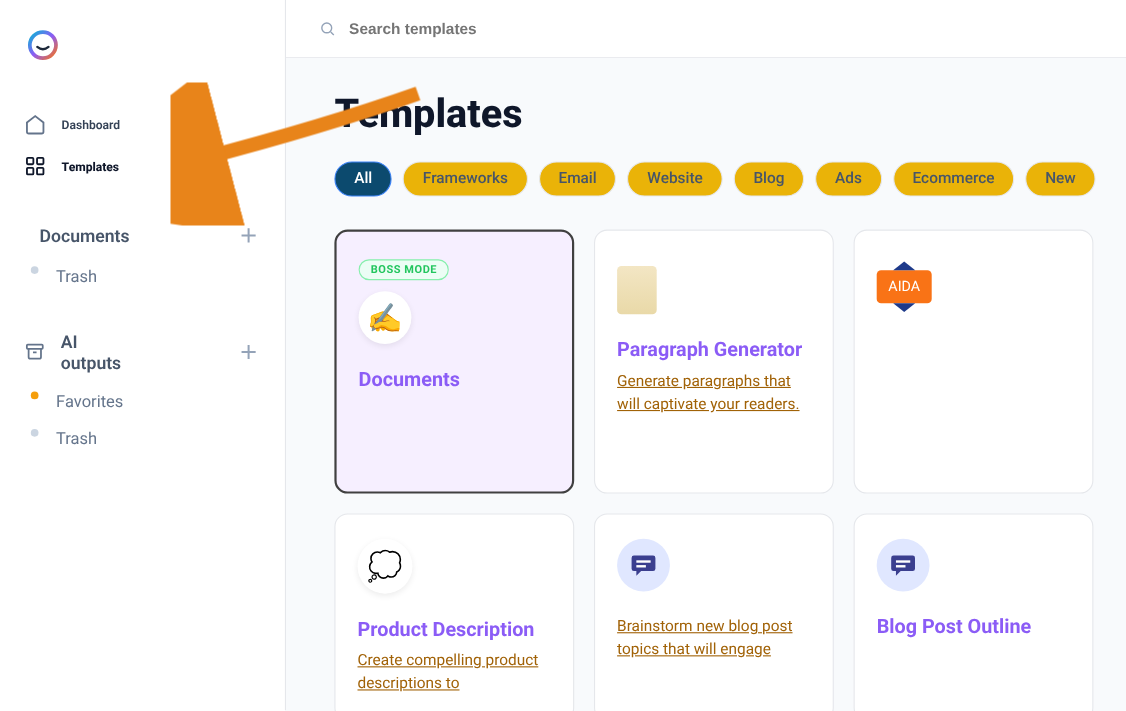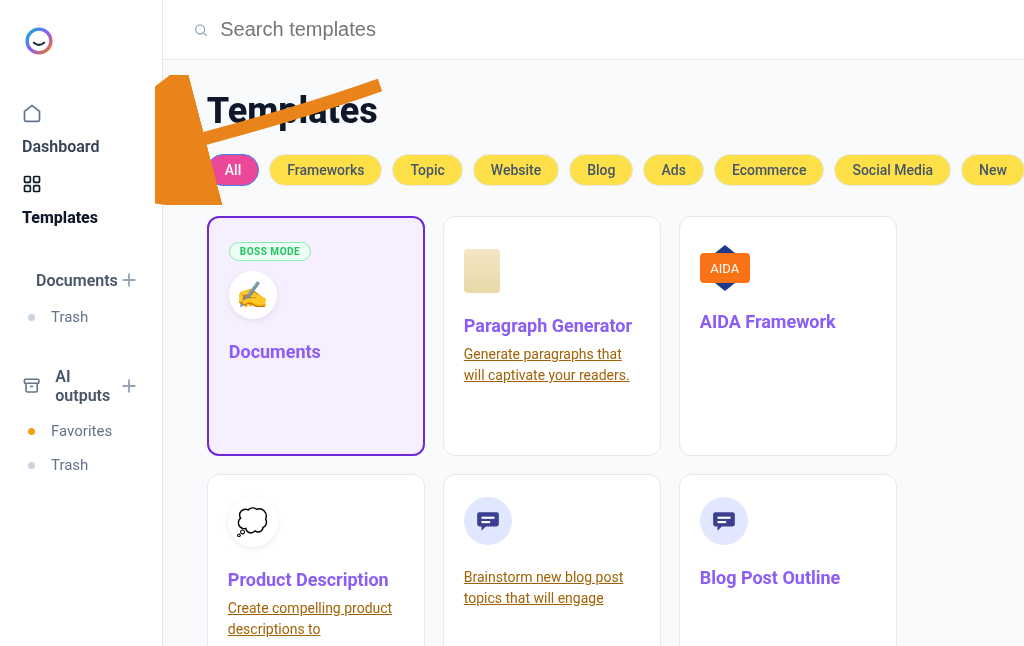--- a/index.html
+++ b/index.html
@@ -21,54 +21,54 @@
       flex-direction: column;
     }
     .logo {
       width: 34px;
       height: 34px;
       margin-bottom: 36px;
       margin-left: 4px;
     }
     .nav-item {
       display: flex;
+      align-items: center;
       gap: 14px;
       padding: 9px 4px;
-      font-size: 16px;
+      font-size: 11px;
       font-weight: 600;
       color: #334155;
       cursor: pointer;
-      flex-direction: column;
     }
     .nav-item.active { font-weight: 800; color: #0f172a; }
     .nav-item .icon { width: 20px; height: 20px; flex-shrink: 0; }
     .section {
       display: flex;
       align-items: center;
       justify-content: space-between;
       padding: 9px 4px;
       margin-top: 24px;
     }
     .section .label-wrap { display: flex; align-items: center; gap: 14px; font-size: 16px; font-weight: 600; color: #475569; }
     .section .add { width: 22px; height: 22px; cursor: pointer; color: #94a3b8; }
-    .sub-item { display: flex; align-items: center; gap: 12px; padding: 8px 4px 8px 4px; font-size: 15px; color: #64748b; cursor: pointer; }
+    .sub-item { display: flex; align-items: flex-start; gap: 12px; padding: 8px 4px 8px 4px; font-size: 15px; color: #64748b; cursor: pointer; }
     .dot { width: 7px; height: 7px; border-radius: 50%; background: #cbd5e1; flex-shrink: 0; margin-left: 6px; margin-right: 4px; }
     .dot.fav { background: #f59e0b; }
     .main { flex: 1; display: flex; flex-direction: column; }
     .search-row { display: flex; align-items: center; gap: 12px; padding: 18px 30px; border-bottom: 1px solid #e5e7eb; }
     .search-row .si { width: 16px; height: 16px; color: #94a3b8; }
-    .search-row input { border: none; outline: none; font-size: 20px; color: #64748b; background: transparent; width: 100%; }
+    .search-row input { border: none; outline: none; font-size: 14px; color: #64748b; background: transparent; width: 100%; font-weight: bold; }
     .content { flex: 1; background: #f8fafc; overflow: auto; padding: 30px 0 30px 44px; position: relative; }
     h1 { font-size: 36px; font-weight: 800; color: #0f172a; margin-bottom: 22px; }
     .pills { display: flex; gap: 10px; margin-bottom: 30px; }
-    .pill { background: #fde047; border: 1px solid #e5e7eb; border-radius: 999px; padding: 7px 17px; font-size: 14px; color: #475569; font-weight: 500; cursor: pointer; white-space: nowrap; }
-    .pill.active { background: #ec4899; color: #fff; border-color: #3b82f6; }
+    .pill { background: #eab308; border: 1px solid #e5e7eb; border-radius: 999px; padding: 7px 17px; font-size: 14px; color: #475569; font-weight: 500; cursor: pointer; white-space: nowrap; }
+    .pill.active { background: #0c4a6e; color: #fff; border-color: #3b82f6; }
     .grid { display: flex; flex-wrap: wrap; gap: 18px; }
     .card { width: 218px; background: #fff; border: 1px solid #e5e7eb; border-radius: 12px; padding: 22px 20px; cursor: pointer; min-height: 240px; }
-    .card.selected { border: 2px solid #6d28d9; background: #f6efff; }
+    .card.selected { border: 2px solid #404040; background: #f6efff; }
     .card .badge { display: inline-block; font-size: 10px; font-weight: 700; letter-spacing: 0.5px; color: #22c55e; border: 1.5px solid #86efac; background: #ecfdf5; padding: 3px 10px; border-radius: 999px; margin-bottom: 10px; }
     .card .ico { width: 48px; height: 48px; border-radius: 50%; background: #fff; display: flex; align-items: center; justify-content: center; font-size: 26px; margin-bottom: 22px; box-shadow: 0 2px 6px rgba(0,0,0,0.08); }
     .card .ico.big { width: 50px; height: 50px; }
     .card h3 { font-size: 18px; font-weight: 700; color: #8b5cf6; margin-bottom: 8px; }
     .card p { font-size: 14px; color: #a16207; line-height: 1.5; text-decoration: underline; }
     .arrow { position: absolute; left: 160px; top: 40px; pointer-events: none; }
     .ico-speech { width: 48px; height: 48px; border-radius: 50%; background: #e0e7ff; display:flex; align-items:center; justify-content:center; margin-bottom: 22px; }
     .scroll-icon { width: 36px; height: 44px; background: linear-gradient(#f3e6c4, #e9d9a8); border-radius: 4px; position: relative; margin-bottom: 22px; margin-top: 10px; }
     .aida-icon { width: 50px; height: 30px; background: #f97316; border-radius: 4px; display:flex; align-items:center; justify-content:center; color:#fff; font-weight:400; font-size:13px; margin-bottom: 28px; margin-top: 14px; position: relative; }
     .aida-icon::before, .aida-icon::after { content:''; position:absolute; width:0; height:0; border-left:10px solid transparent; border-right:10px solid transparent; }
@@ -155,43 +155,41 @@
         <path d="M21 21l-4.3-4.3"></path>
       </svg>
     <input type="text" placeholder="Search templates" style="">
   </div>
 
   <div class="content">
     <h1>Templates</h1>
     <div class="pills">
       <div class="pill active">All</div>
       <div class="pill">Frameworks</div>
-      <div class="pill">Topic</div>
+      <div class="pill">Email</div>
       <div class="pill">Website</div>
       <div class="pill">Blog</div>
       <div class="pill">Ads</div>
       <div class="pill">Ecommerce</div>
-      <div class="pill">Social Media</div>
       <div class="pill">New</div>
     </div>
 
     <div class="grid">
       <div class="card selected">
         <div class="badge">BOSS MODE</div>
         <div class="ico">✍️</div>
         <h3>Documents</h3>
       </div>
       <div class="card">
         <div class="scroll-icon"></div>
         <h3>Paragraph Generator</h3>
         <p>Generate paragraphs that will captivate your readers.</p>
       </div>
       <div class="card">
         <div class="aida-icon">AIDA</div>
-        <h3>AIDA Framework</h3>
       </div>
       <div class="card" style="min-height:auto;">
         <div class="ico big">💭</div>
         <h3>Product Description</h3>
         <p>Create compelling product descriptions to</p>
       </div>
       <div class="card" style="min-height:auto;">
         <div class="ico-speech">
           <svg width="26" height="26" viewBox="0 0 24 24" fill="#3b3f8f">
               <path d="M4 4h16a2 2 0 012 2v9a2 2 0 01-2 2H10l-4 4v-4H4a2 2 0 01-2-2V6a2 2 0 012-2z"></path>

